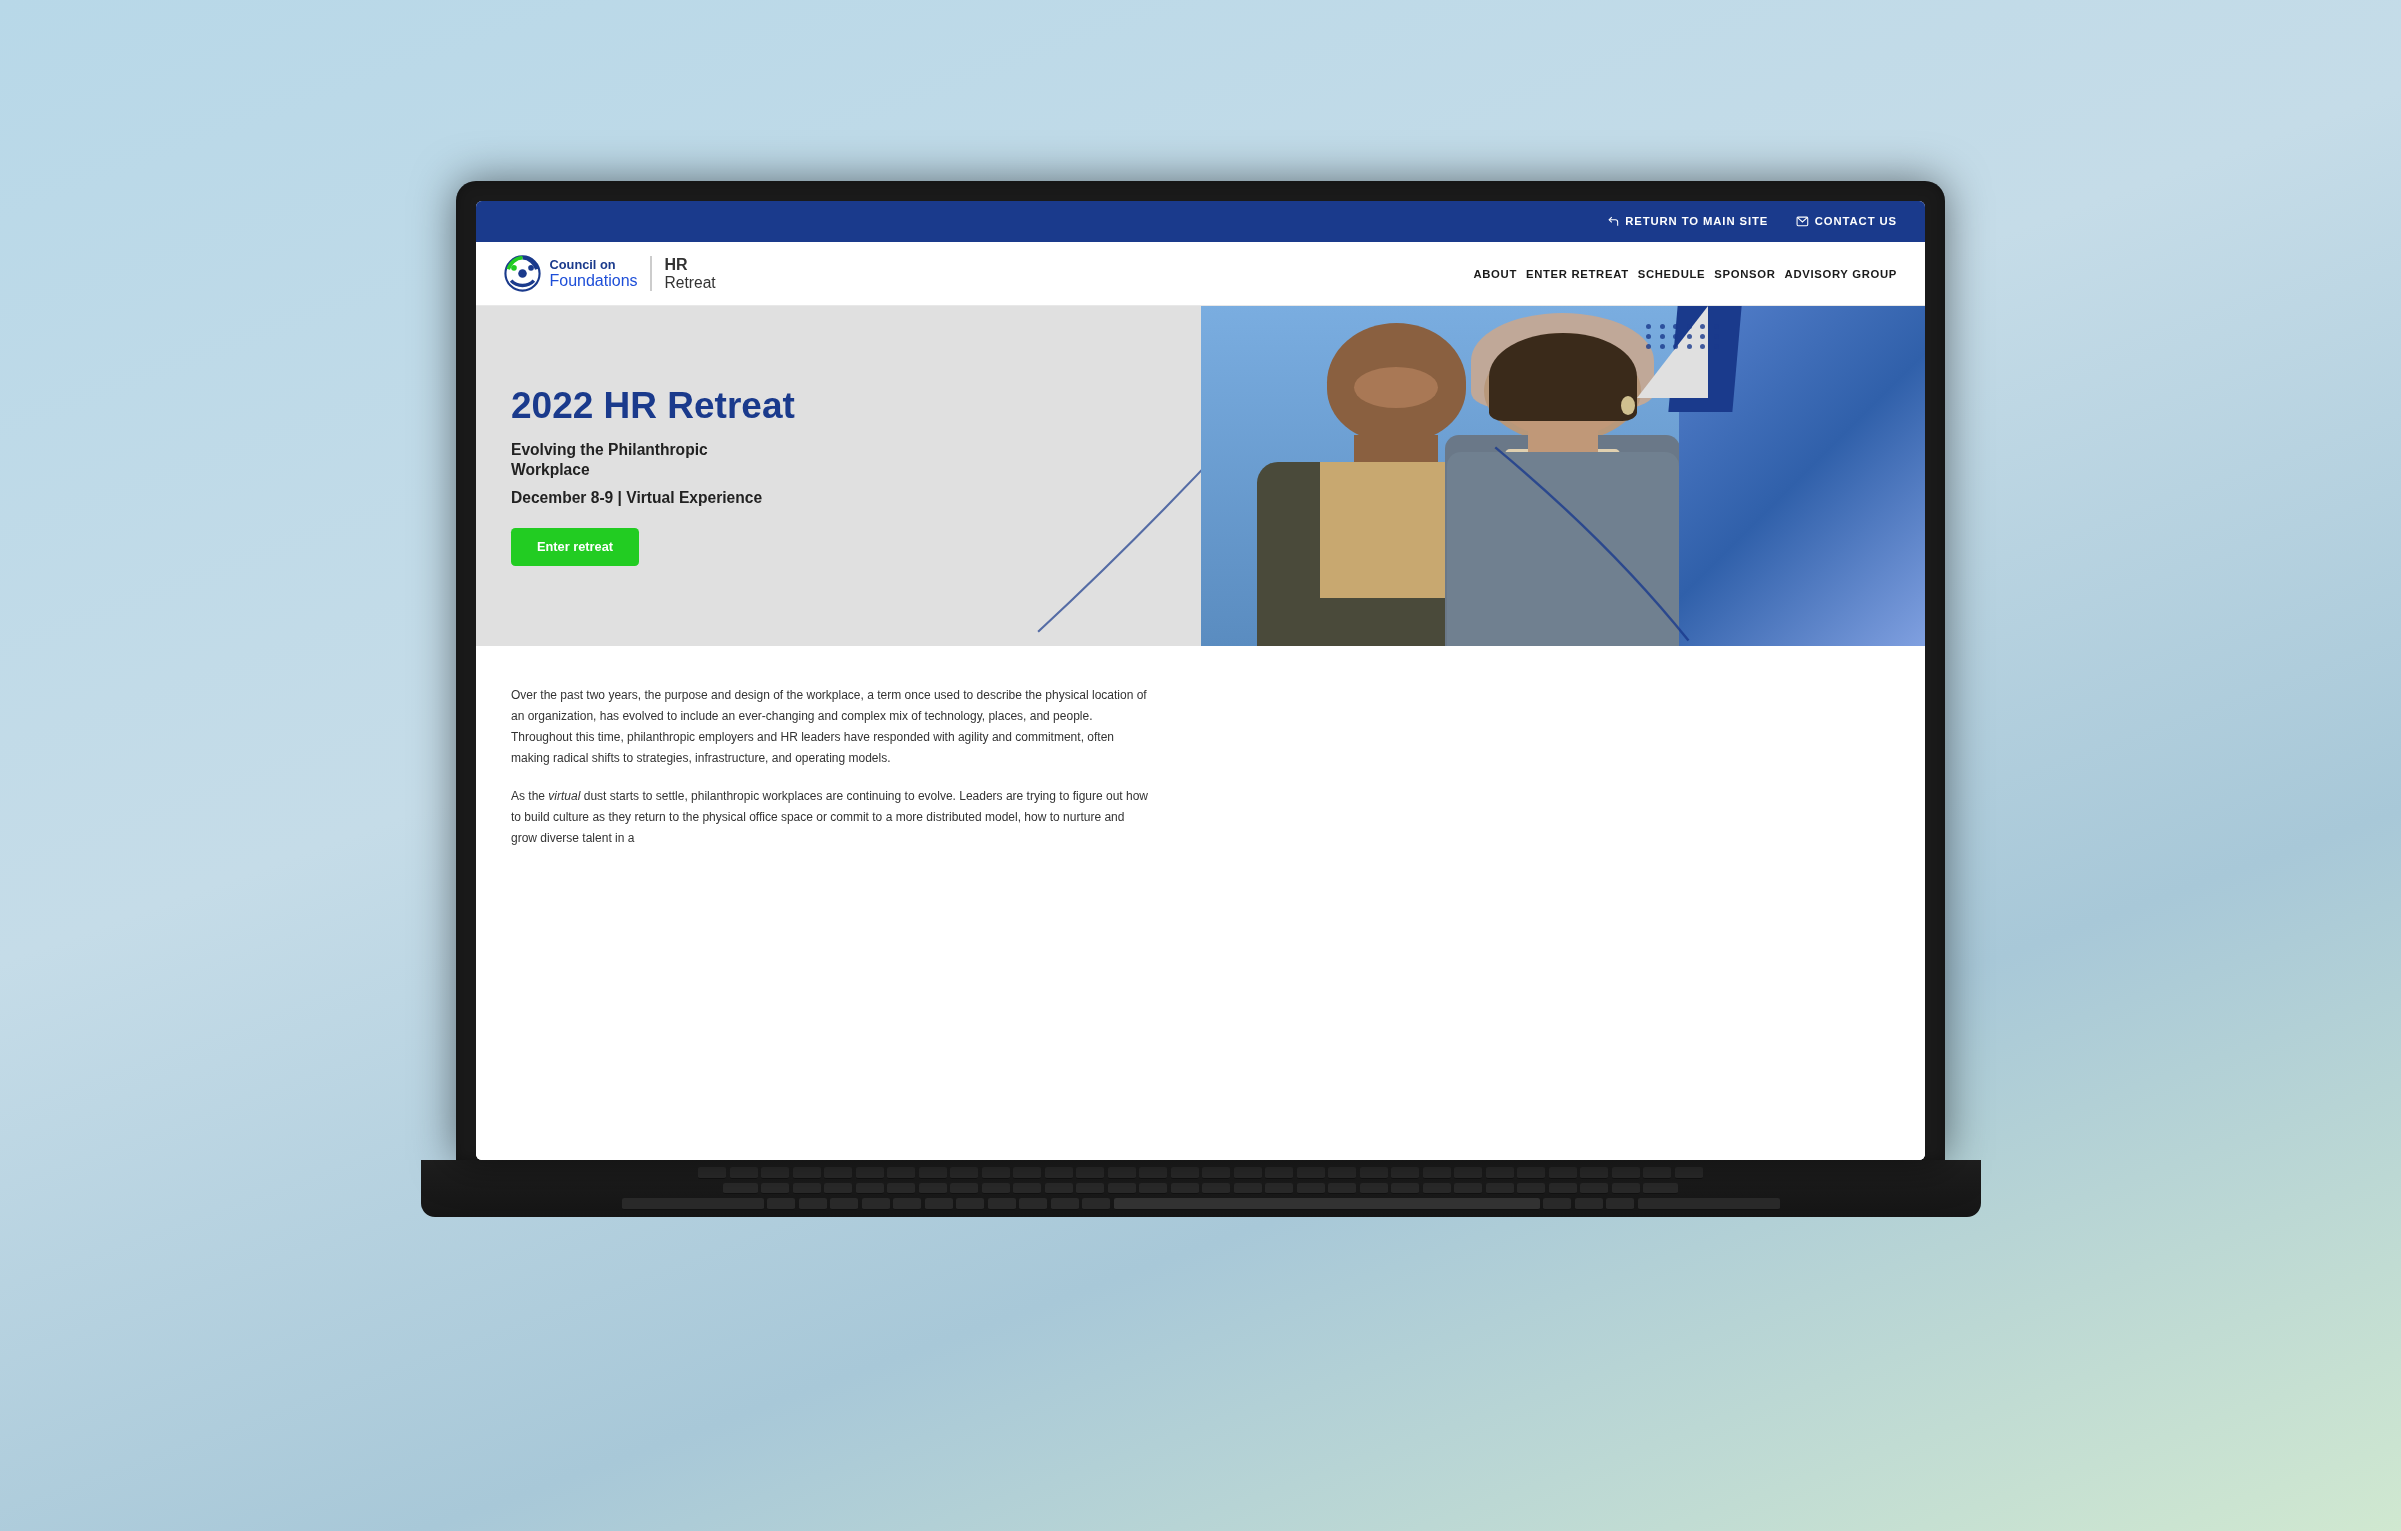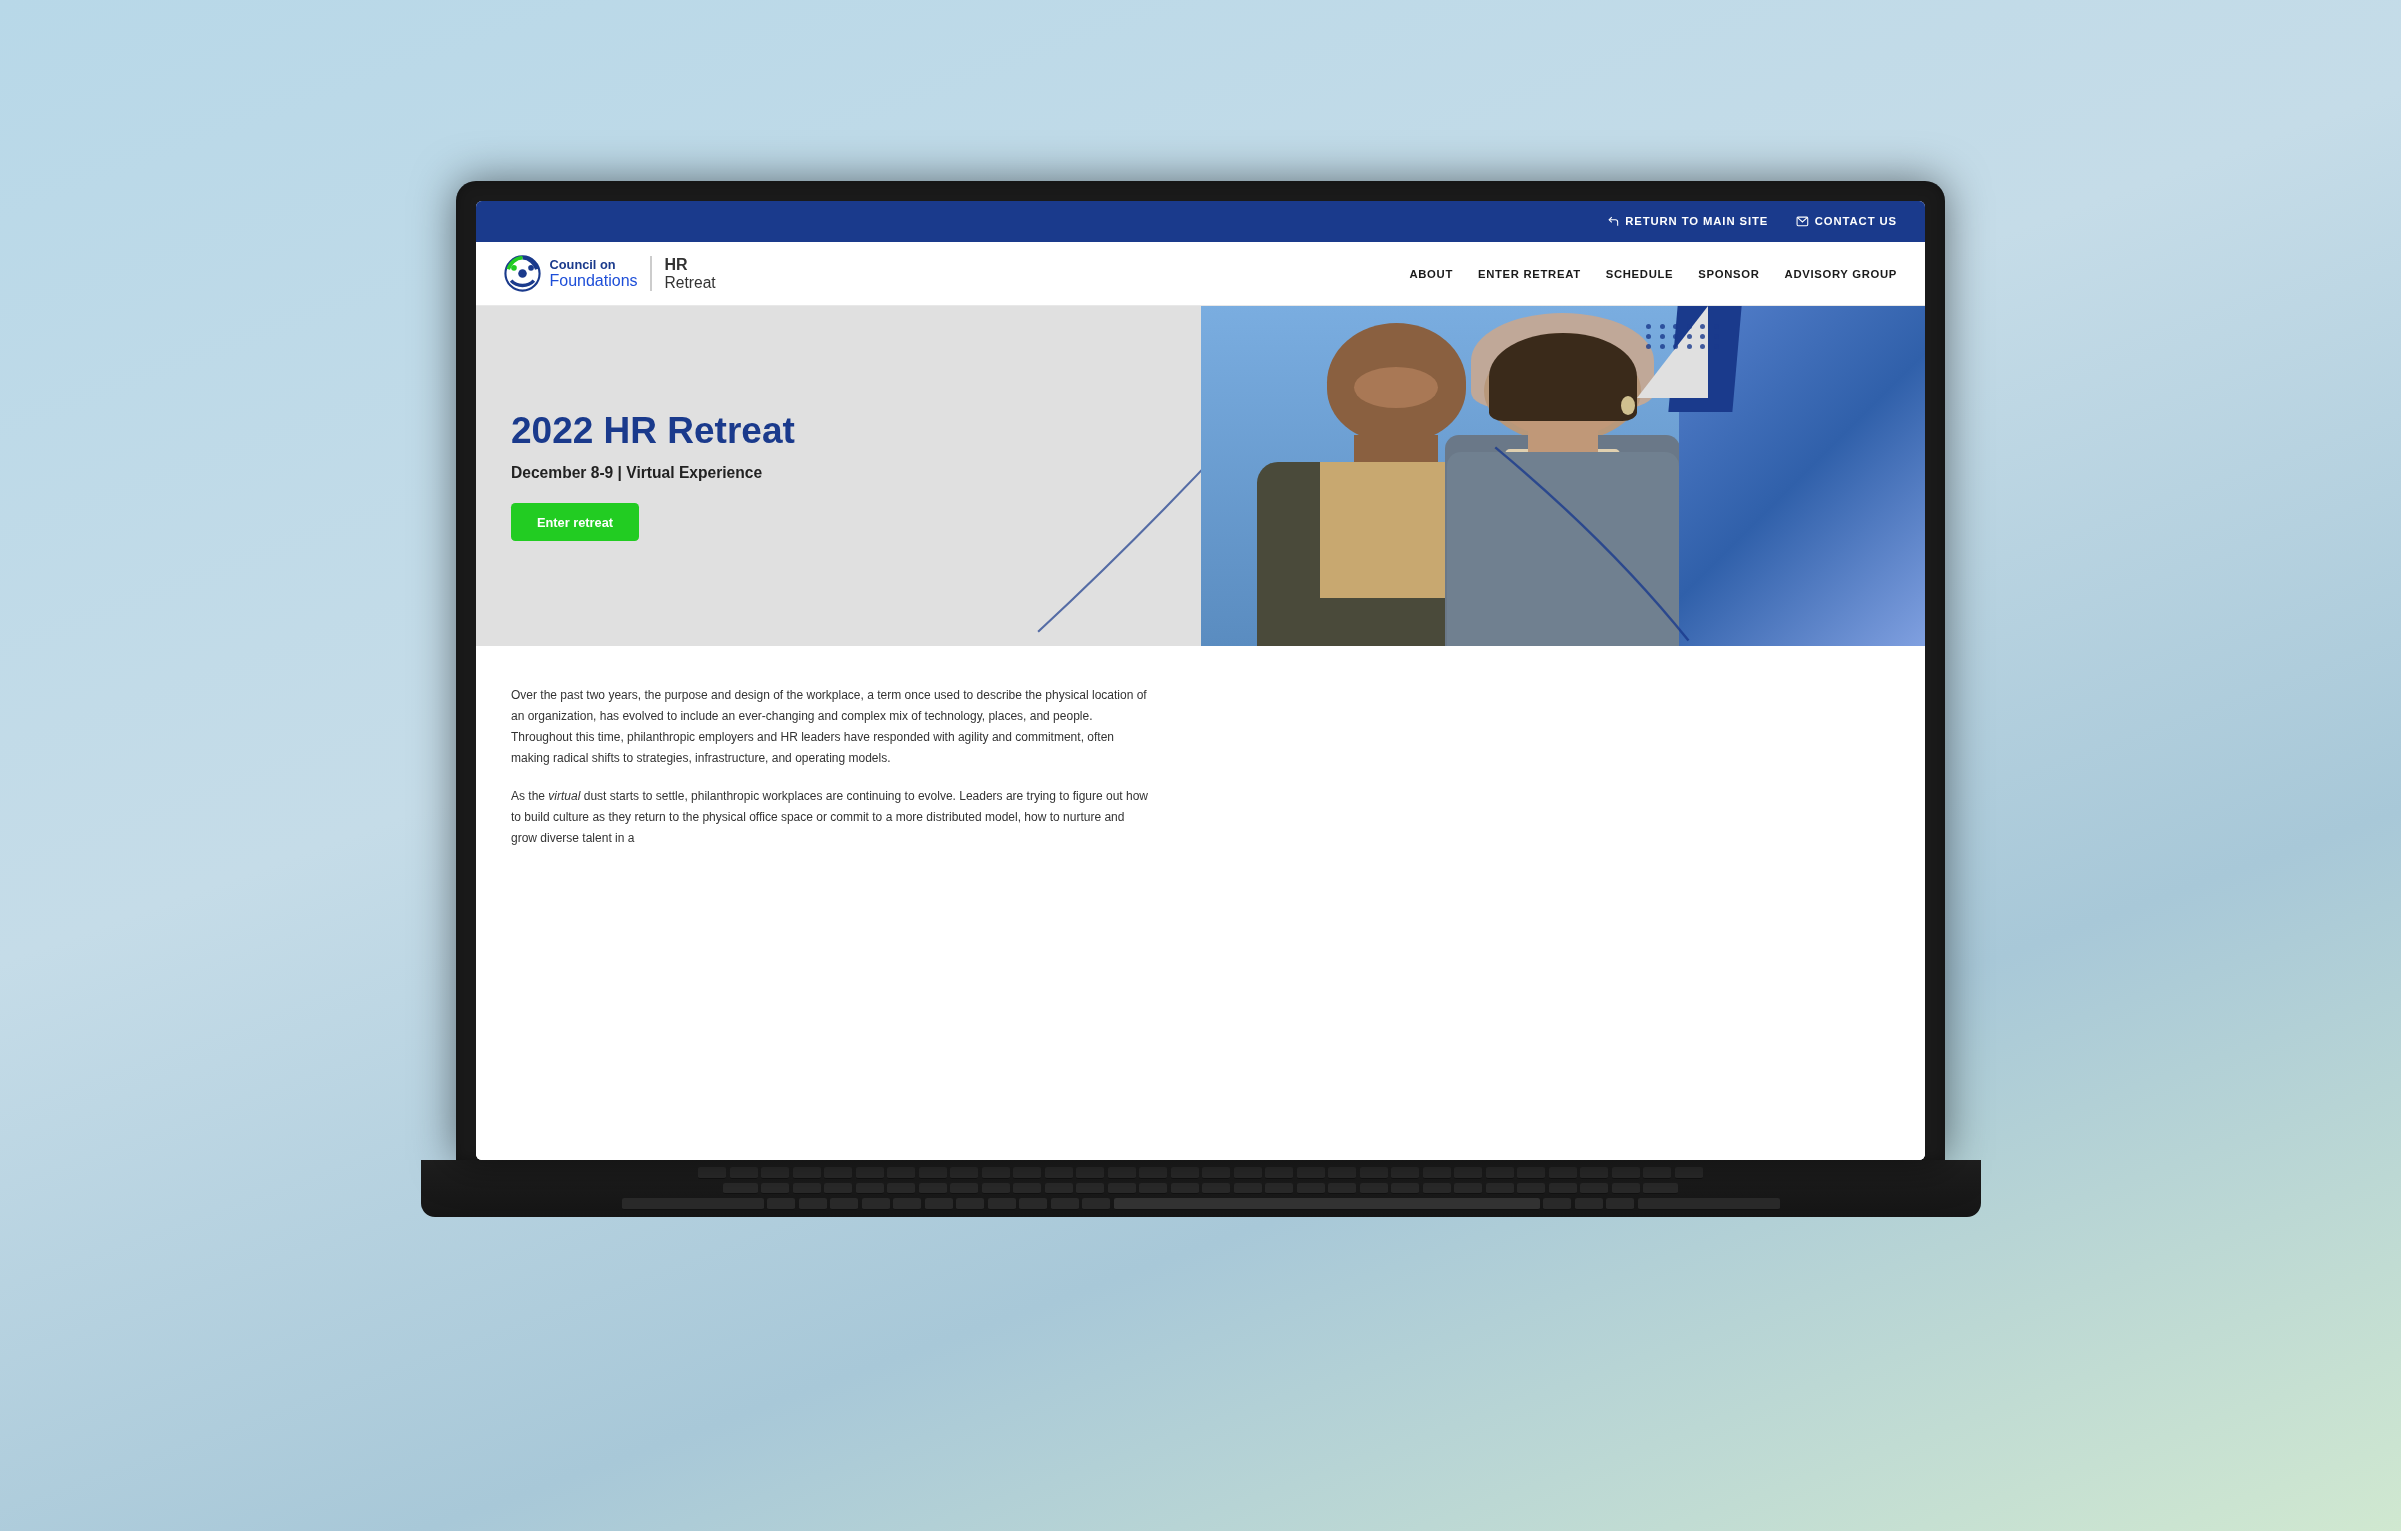--- a/index.html
+++ b/index.html
@@ -154,21 +154,21 @@
     }
     .logo-retreat {
       font-size: 15.6px;
       font-weight: 400;
       color: #333;
       line-height: 1.1;
     }
     .nav-links {
       display: flex;
       align-items: center;
-      gap: 25px;
+      gap: 9px;
     }
     .nav-link {
       font-size: 11.3px;
       font-weight: 700;
       color: #1a1a1a;
       letter-spacing: 0.06em;
       cursor: pointer;
       text-transform: uppercase;
     }
 
@@ -305,20 +305,21 @@
           <a class="nav-link">ENTER RETREAT</a>
           <a class="nav-link">SCHEDULE</a>
           <a class="nav-link">SPONSOR</a>
           <a class="nav-link">ADVISORY GROUP</a>
         </nav>
       </div>
 
       <div class="hero">
         <div class="hero-left">
           <h1 class="hero-title">2022 HR Retreat</h1>
+          <p class="hero-subtitle">Evolving the Philanthropic<br>Workplace</p>
           <p class="hero-date">December 8-9 | Virtual Experience</p>
           <button class="enter-retreat-btn">Enter retreat</button>
 
           <svg class="hero-curve" viewBox="0 0 300 300">
             <path d="M 280 10 Q 150 150 10 280" fill="none" stroke="#1a3a8c" stroke-width="3" opacity="0.7"></path>
           </svg>
         </div>
         <div class="hero-right">
 
           <div style="position:absolute;left:0;top:0;width:100%;height:100%;overflow:hidden;">

